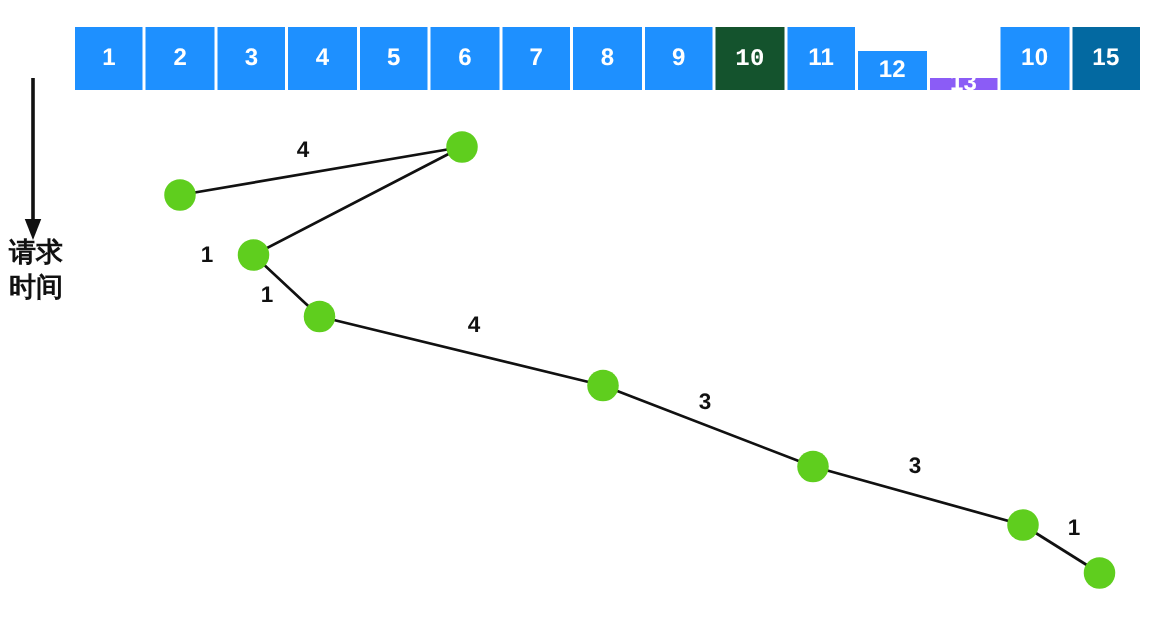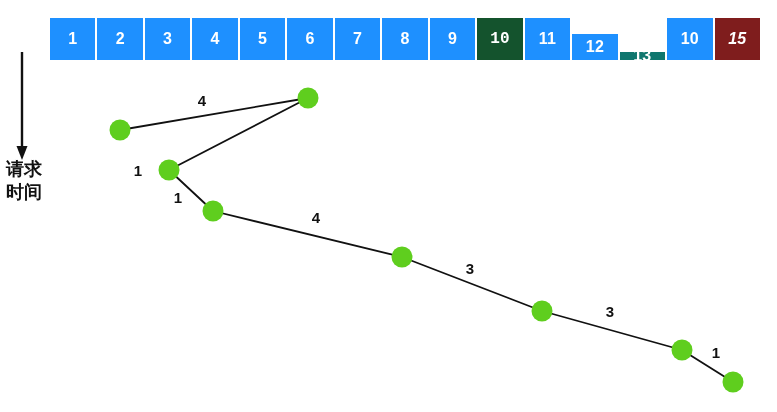--- a/index.html
+++ b/index.html
@@ -99,23 +99,23 @@
       <div class="track-cell" style="background: rgb(30, 144, 255); color: rgb(255, 255, 255);">3</div>
       <div class="track-cell" style="background: rgb(30, 144, 255); color: rgb(255, 255, 255);">4</div>
       <div class="track-cell" style="background: rgb(30, 144, 255); color: rgb(255, 255, 255);">5</div>
       <div class="track-cell" style="background: rgb(30, 144, 255); color: rgb(255, 255, 255);">6</div>
       <div class="track-cell" style="background: rgb(30, 144, 255); color: rgb(255, 255, 255);">7</div>
       <div class="track-cell" style="background: rgb(30, 144, 255); color: rgb(255, 255, 255);">8</div>
       <div class="track-cell" style="background: rgb(30, 144, 255); color: rgb(255, 255, 255);">9</div>
       <div class="track-cell" style="background: #14532d; color: rgb(255, 255, 255); font-family: Liberation Mono, monospace;">10</div>
       <div class="track-cell" style="background: rgb(30, 144, 255); color: rgb(255, 255, 255);">11</div>
       <div class="track-cell" style="background: rgb(30, 144, 255); color: rgb(255, 255, 255); margin-top: 16px;">12</div>
-      <div class="track-cell" style="background: #0f766e; color: rgb(255, 255, 255); margin-top: 34px;">13</div>
+      <div class="track-cell" style="background: #8b5cf6; color: rgb(255, 255, 255); margin-top: 34px;">13</div>
       <div class="track-cell" style="background: rgb(30, 144, 255); color: rgb(255, 255, 255);">10</div>
-      <div class="track-cell" style="background: #7f1d1d; color: rgb(255, 255, 255); font-style: italic;">15</div>
+      <div class="track-cell" style="background: #0369a1; color: rgb(255, 255, 255);">15</div>
     </div>
 
   <div id="time-axis">
     <svg width="60" height="160" viewBox="0 0 60 160">
       <line x1="18" y1="4" x2="18" y2="100" stroke="#111111" stroke-width="2.4"></line>
       <polygon points="18,112 12.5,98 23.5,98" fill="#111111"></polygon>
     </svg>
     <div id="time-axis-label">
       <div>请求</div>
       <div>时间</div>

